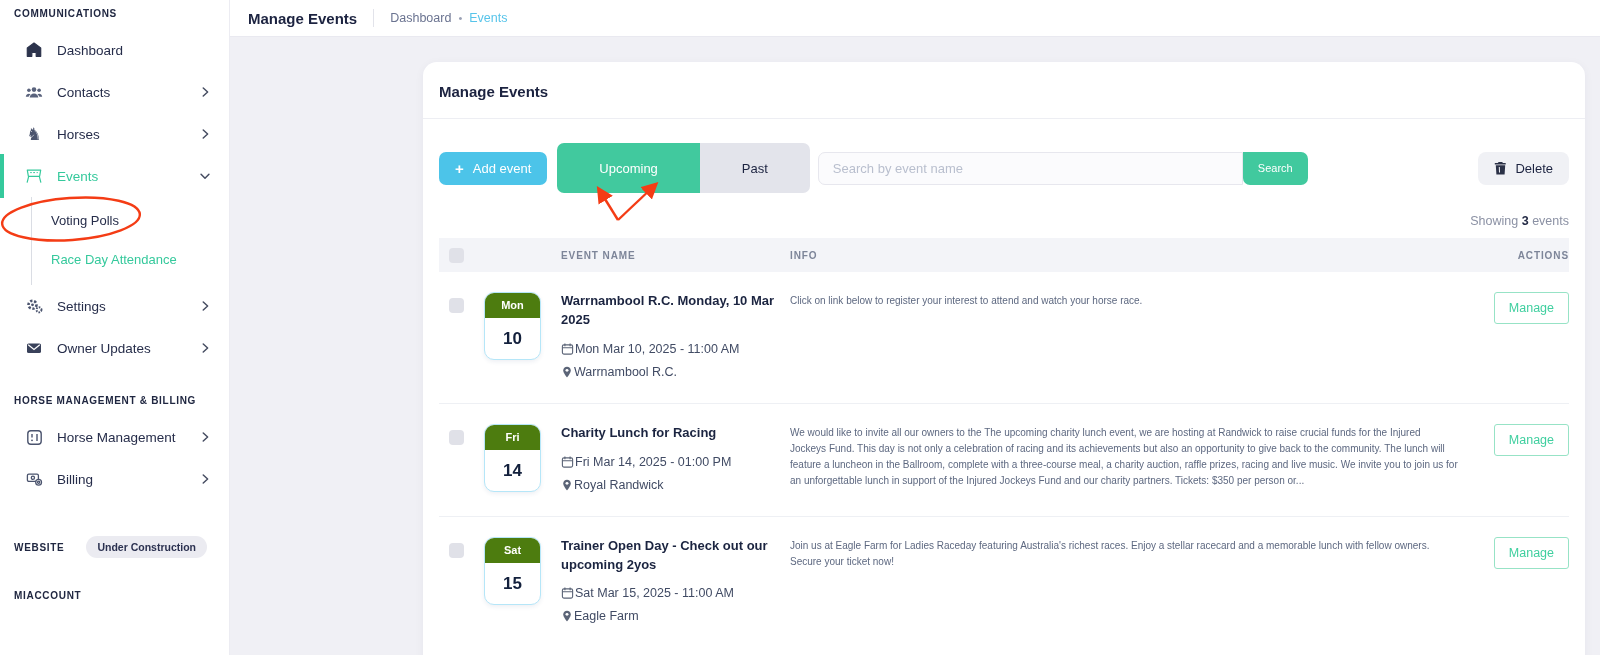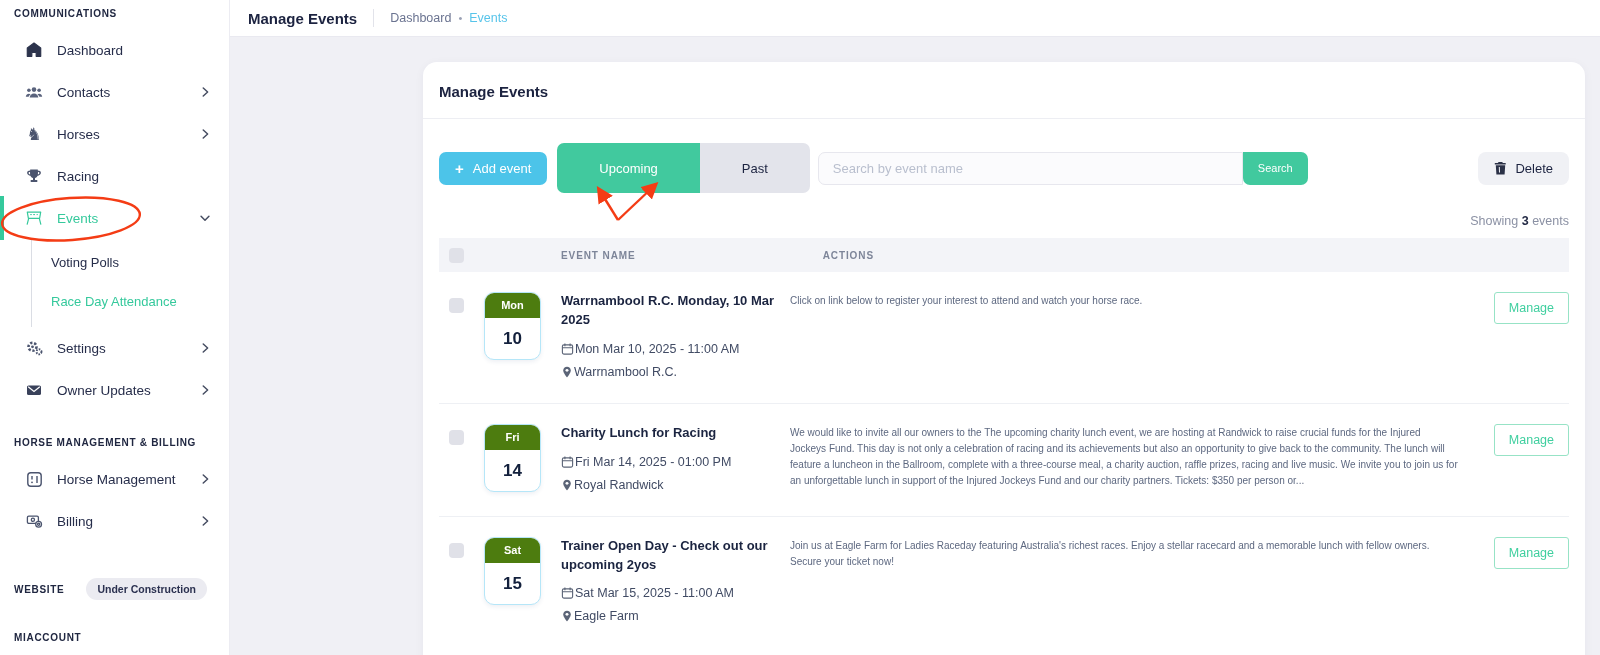--- a/index.html
+++ b/index.html
@@ -119,28 +119,20 @@
       <div class="nav-item">
         <span class="icon">
             <span class="horse-glyph">♞</span>
           </span>
         <span>Horses</span>
         <span class="chev">
           <svg width="14" height="14" viewBox="0 0 16 16" fill="none" stroke="#454c61" stroke-width="1.7" stroke-linecap="round" stroke-linejoin="round">
               <polyline points="6,3.5 11,8 6,12.5"></polyline>
             </svg>
         </span>
-      </div>
-      <div class="nav-item">
-        <span class="icon">
-          <svg width="16" height="16" viewBox="0 0 16 16" fill="#4b546e">
-              <path d="M4.2 1.4h7.6v1.2c1.7 0 3.1.7 3.1 2.2 0 1.8-1.8 2.8-3.3 2.9-.5 1.2-1.4 2-2.6 2.3v1.9h2.3v2.2H4.7v-2.2H7V10C5.8 9.7 4.9 8.9 4.4 7.7 2.9 7.6 1.1 6.6 1.1 4.8c0-1.5 1.4-2.2 3.1-2.2zM2.6 4.9c0 .8.8 1.4 1.5 1.5l-.1-2.4c-.8.1-1.4.4-1.4.9zm10.8 0c0-.5-.6-.8-1.4-.9l-.1 2.4c.7-.1 1.5-.7 1.5-1.5z"></path>
-            </svg>
-        </span>
-        <span>Racing</span>
       </div>
       <div class="nav-item active">
         <span class="icon">
           <svg width="18" height="16" viewBox="0 0 18 16" fill="none" stroke="#35c99c" stroke-width="1.2" stroke-linejoin="round">
               <path d="M2.3 2.2h13.4l-1.1 6.2H3.4z"></path>
               <path d="M3.7 8.4 2.1 14.6M14.3 8.4l1.6 6.2"></path>
               <path d="M5.2 4.6h1.6M8.2 4.6h1.8M11.6 4.6h1.2" stroke-width="1"></path>
             </svg>
         </span>
         <span>Events</span>
@@ -278,20 +270,21 @@
 
           <div class="showing">
             <span>Showing</span> <b>3</b> <span>events</span>
           </div>
 
           <div class="t-head">
             <div class="col-check">
                 <div class="checkbox"></div>
               </div>
             <div class="col-name">EVENT NAME</div>
+            <div class="col-info">INFO</div>
             <div class="col-actions">ACTIONS</div>
           </div>
 
           <div class="t-row">
             <div class="col-check">
                 <div class="checkbox"></div>
               </div>
             <div class="col-name">
               <div class="evt">
                 <div class="cal">

